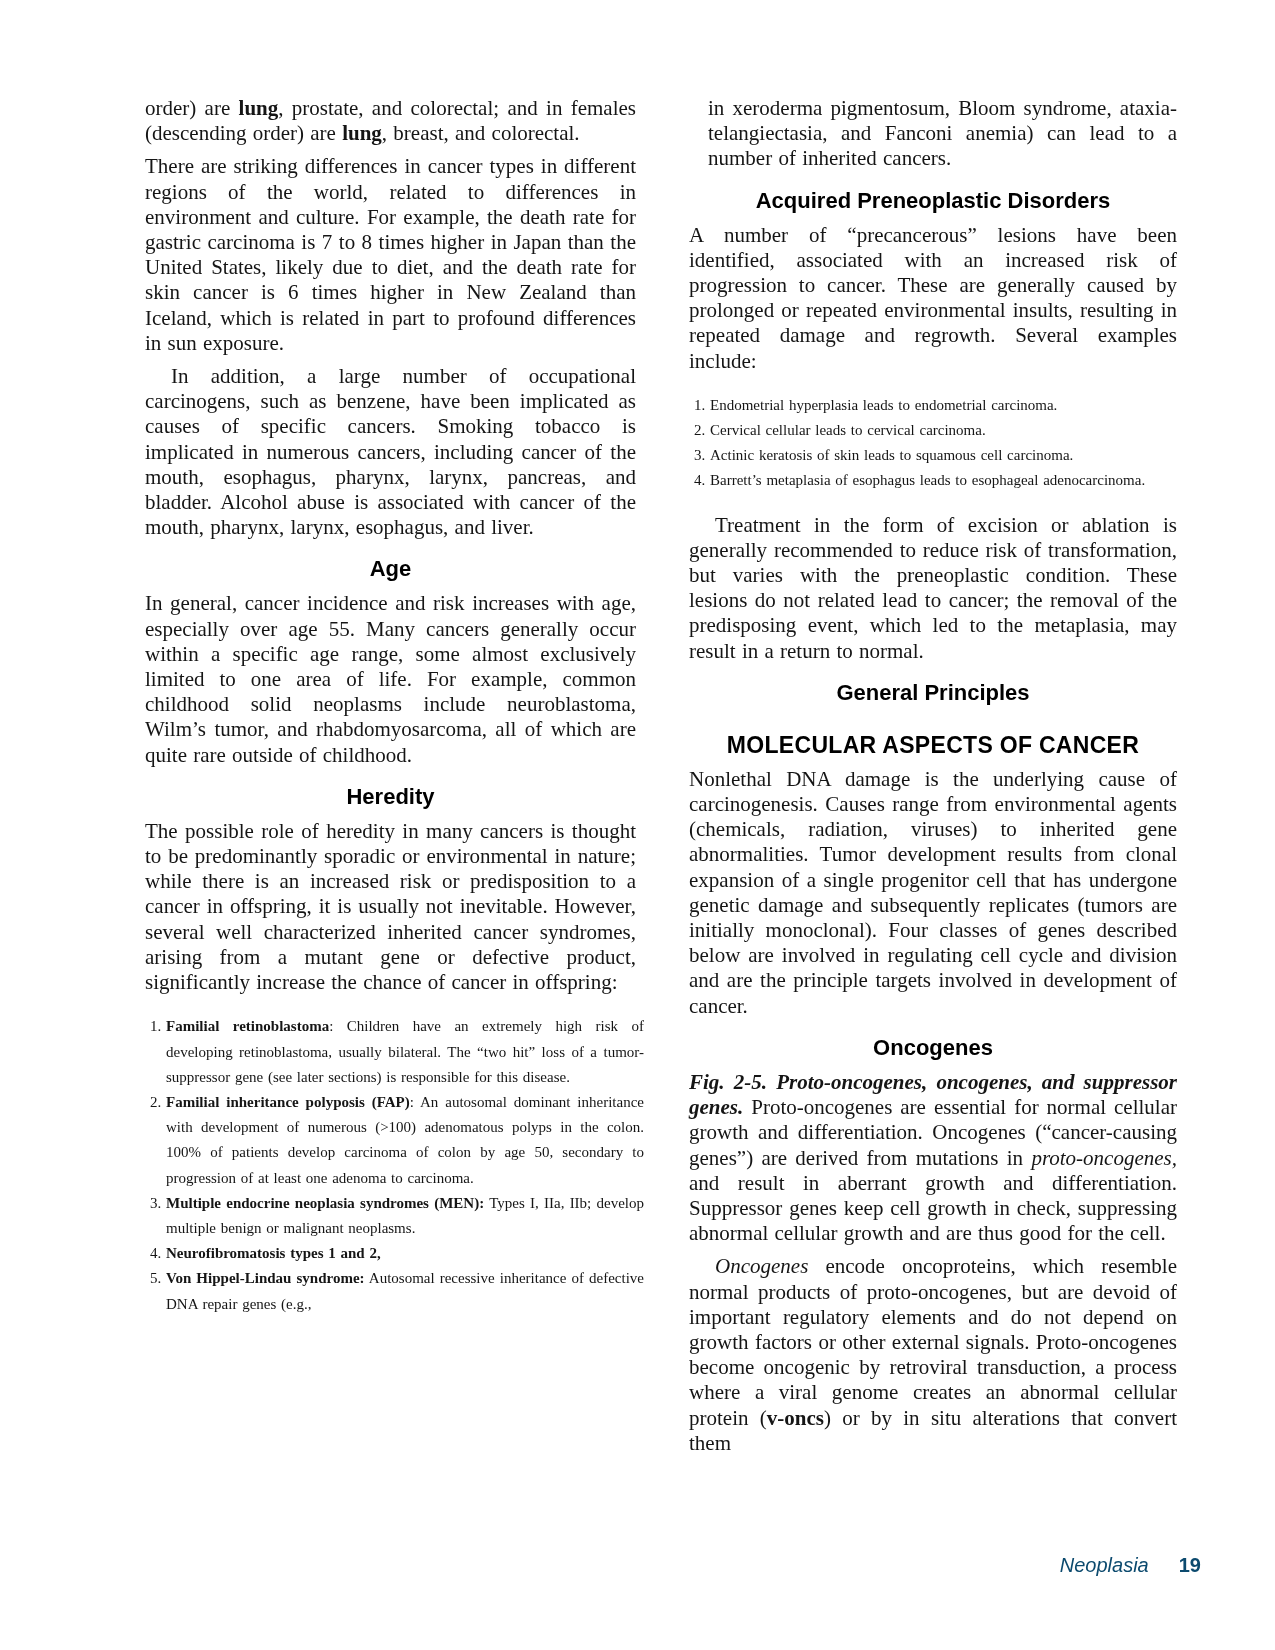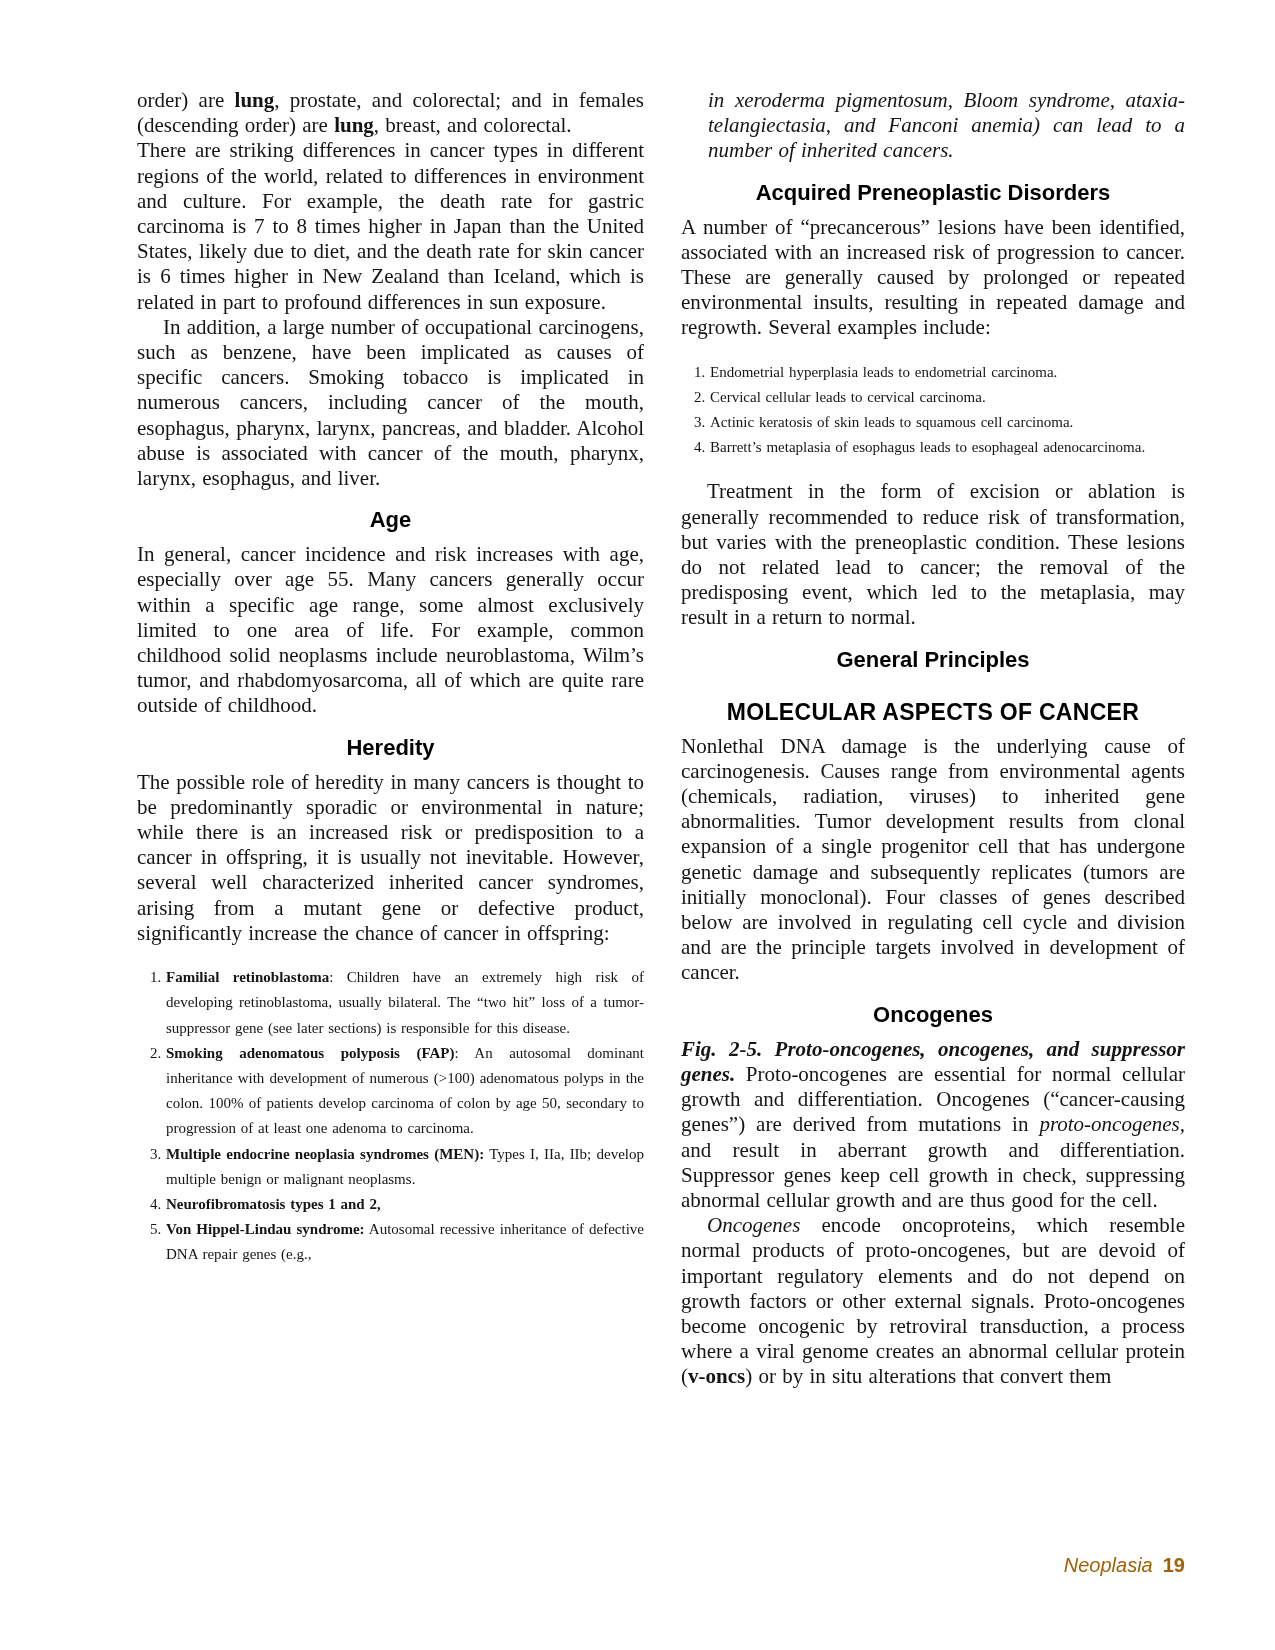--- a/index.html
+++ b/index.html
@@ -12,25 +12,25 @@
     overflow:hidden;
   }
   .col { position:absolute; top:88px; }
   .col-left  { left:137px; width:507px; }
   .col-right { left:681px; width:504px; }
 
   .para {
     font-size:21px;
     line-height:25.2px;
     text-align:justify;
-    margin:0;
+    margin:8px;
     word-spacing:1px;
   }
   .para.indent { text-indent:26px; }
-  .para.hang   { margin-left:27px;font-style:italic; }
+  .para.hang   { margin-left:27px; }
 
   .heading {
     font-family:"Liberation Sans", sans-serif;
     font-weight:700;
     font-size:22px;
     line-height:26px;
     text-align:center;
     color:#000;
     margin:16px 0 9px 0;
   }
@@ -45,46 +45,46 @@
   }
   .olist li { text-align:justify; margin:0; word-spacing:1px; }
 
   .seg-b  { font-weight:700; }
   .seg-i  { font-style:italic; }
   .seg-bi { font-weight:700; font-style:italic; }
 
   .footer {
     position:absolute;
     top:1553px;
-    right:90px;
+    right:74px;
     font-family:"Liberation Sans", sans-serif;
     font-size:20px;
     line-height:24px;
-    color:#a16207;
+    color:#0c4a6e;
     display:flex;
     align-items:baseline;
-    gap:10px;
+    gap:30px;
   }
   .footer .running-title { font-style:italic; }
   .footer .page-num { font-weight:700; }
 </style>
 </head>
 <body>
 
 <div class="col col-left" id="col-left">
     <p class="para"><span>order) are </span><span class="seg-b">lung</span><span>, prostate, and colorectal; and in females (descending order) are </span><span class="seg-b">lung</span><span>, breast, and colorectal.</span></p>
     <p class="para"><span>There are striking differences in cancer types in different regions of the world, related to differences in environment and culture. For example, the death rate for gastric carcinoma is 7 to 8 times higher in Japan than the United States, likely due to diet, and the death rate for skin cancer is 6 times higher in New Zealand than Iceland, which is related in part to profound differences in sun exposure.</span></p>
     <p class="para indent"><span>In addition, a large number of occupational carcinogens, such as benzene, have been implicated as causes of specific cancers. Smoking tobacco is implicated in numerous cancers, including cancer of the mouth, esophagus, pharynx, larynx, pancreas, and bladder. Alcohol abuse is associated with cancer of the mouth, pharynx, larynx, esophagus, and liver.</span></p>
     <h2 class="heading">Age</h2>
     <p class="para"><span>In general, cancer incidence and risk increases with age, especially over age 55. Many cancers generally occur within a specific age range, some almost exclusively limited to one area of life. For example, common childhood solid neoplasms include neuroblastoma, Wilm’s tumor, and rhabdomyosarcoma, all of which are quite rare outside of childhood.</span></p>
     <h2 class="heading">Heredity</h2>
     <p class="para"><span>The possible role of heredity in many cancers is thought to be predominantly sporadic or environmental in nature; while there is an increased risk or predisposition to a cancer in offspring, it is usually not inevitable. However, several well characterized inherited cancer syndromes, arising from a mutant gene or defective product, significantly increase the chance of cancer in offspring:</span></p>
     <ol class="olist">
       <li><span class="seg-b">Familial retinoblastoma</span><span>: Children have an extremely high risk of developing retinoblastoma, usually bilateral. The “two hit” loss of a tumor-suppressor gene (see later sections) is responsible for this disease.</span></li>
-      <li><span class="seg-b">Smoking adenomatous polyposis (FAP)</span><span>: An autosomal dominant inheritance with development of numerous (&gt;100) adenomatous polyps in the colon. 100% of patients develop carcinoma of colon by age 50, secondary to progression of at least one adenoma to carcinoma.</span></li>
+      <li><span class="seg-b">Familial inheritance polyposis (FAP)</span><span>: An autosomal dominant inheritance with development of numerous (&gt;100) adenomatous polyps in the colon. 100% of patients develop carcinoma of colon by age 50, secondary to progression of at least one adenoma to carcinoma.</span></li>
       <li><span class="seg-b">Multiple endocrine neoplasia syndromes (MEN):</span><span> Types I, IIa, IIb; develop multiple benign or malignant neoplasms.</span></li>
       <li><span class="seg-b">Neurofibromatosis types 1 and 2,</span></li>
       <li><span class="seg-b">Von Hippel-Lindau syndrome:</span><span> Autosomal recessive inheritance of defective DNA repair genes (e.g.,</span></li>
     </ol>
   </div>
 <div class="col col-right" id="col-right">
     <p class="para hang"><span>in xeroderma pigmentosum, Bloom syndrome, ataxia-telangiectasia, and Fanconi anemia) can lead to a number of inherited cancers.</span></p>
     <h2 class="heading">Acquired Preneoplastic Disorders</h2>
     <p class="para"><span>A number of “precancerous” lesions have been identified, associated with an increased risk of progression to cancer. These are generally caused by prolonged or repeated environmental insults, resulting in repeated damage and regrowth. Several examples include:</span></p>
     <ol class="olist">

